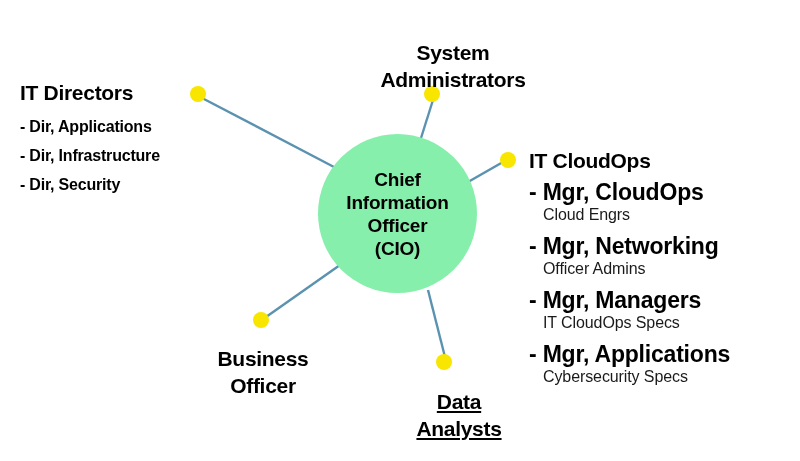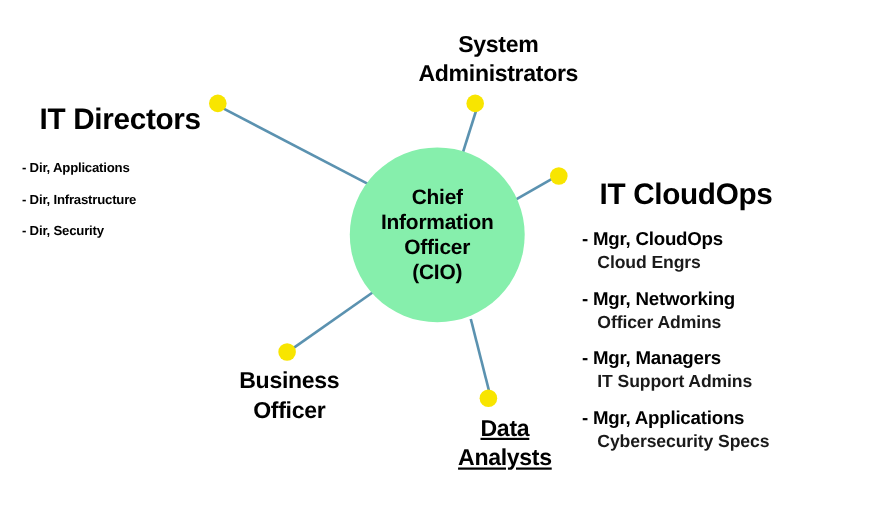--- a/index.html
+++ b/index.html
@@ -55,63 +55,63 @@
     position: absolute;
     width: 16px;
     height: 16px;
     border-radius: 50%;
     background: #F8E500;
   }
 
   
   .group { position: absolute; }
   .group-title {
-    font-size: 27px;
+    font-size: 21px;
     font-weight: bold;
     line-height: 27px;
     letter-spacing: -0.3px;
     white-space: pre-line;
-    margin: 16px;
+    margin: 0;
   }
   .leaf-title {
     font-size: 21px;
     font-weight: bold;
     line-height: 27px;
     letter-spacing: -0.3px;
     white-space: pre-line;
-    margin: 0;
+    margin: 12px;
     text-align: center;
   }
   .simple-list {
     list-style: none;
     margin: 6px 0 0 0;
     padding: 0;
   }
   .simple-list li {
-    font-size: 12px;
+    font-size: 16px;
     font-weight: bold;
     line-height: 29px;
     letter-spacing: -0.2px;
   }
   .sub-list {
     list-style: none;
     margin: 7px 0 0 0;
     padding: 0;
   }
   .sub-list li { margin-bottom: 9px; }
   .sub-list li:last-child { margin-bottom: 0; }
   .sub-primary {
-    font-size: 17px;
+    font-size: 23px;
     font-weight: bold;
     line-height: 23px;
     letter-spacing: -0.2px;
   }
   .sub-secondary {
     font-size: 16px;
-    font-weight: bold;
+    font-weight: normal;
     line-height: 22px;
     letter-spacing: -0.1px;
     padding-left: 14px;
     color: #1a1a1a;
   }
   .center-text { text-align: center; }
 </style>
 </head>
 <body>
 
@@ -163,21 +163,21 @@
       <li>
         <div class="sub-primary">- Mgr, CloudOps</div>
         <div class="sub-secondary">Cloud Engrs</div>
       </li>
       <li>
         <div class="sub-primary">- Mgr, Networking</div>
         <div class="sub-secondary">Officer Admins</div>
       </li>
       <li>
         <div class="sub-primary">- Mgr, Managers</div>
-        <div class="sub-secondary">IT Support Admins</div>
+        <div class="sub-secondary">IT CloudOps Specs</div>
       </li>
       <li>
         <div class="sub-primary">- Mgr, Applications</div>
         <div class="sub-secondary">Cybersecurity Specs</div>
       </li>
     </ul>
   </div>
 
   <div class="group center-text" style="left:389px; top:376px; width:140px;text-decoration:underline;">
     <div class="leaf-title">Data

